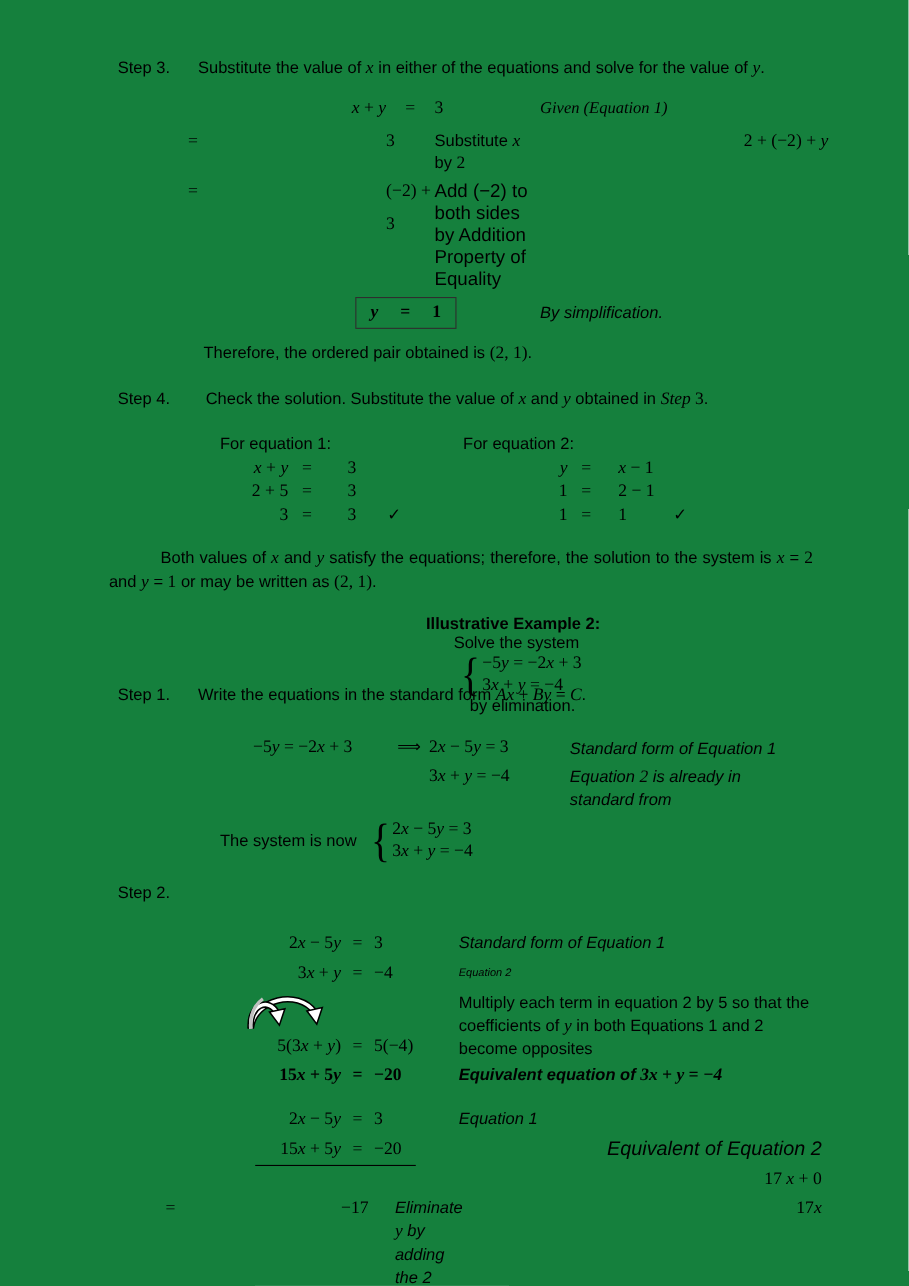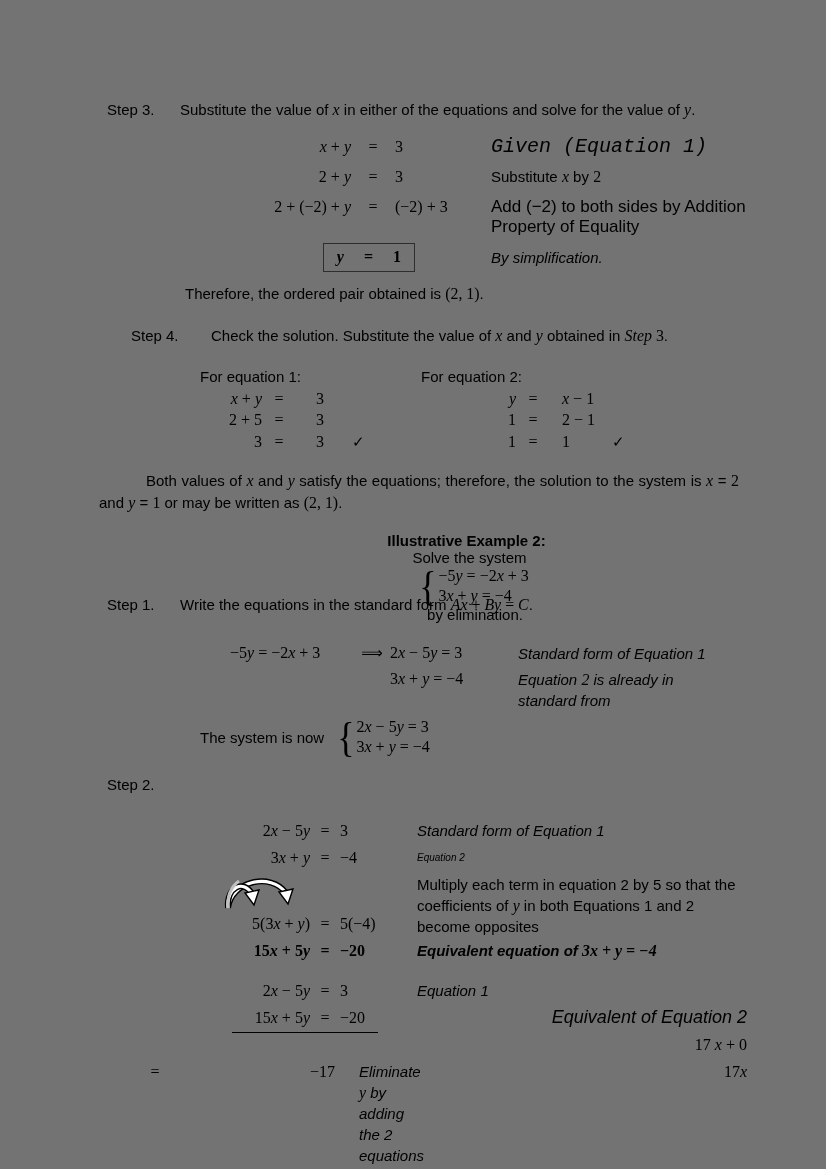--- a/index.html
+++ b/index.html
@@ -1,19 +1,19 @@
 <!DOCTYPE html>
 <html><head>
 <meta charset="utf-8">
 <style>
   html,body { margin:0; padding:0; background:#ffffff; }
   .page {
     position:relative; width:826px; height:1169px; margin:0 auto;
-    background:#737373; overflow:hidden; box-sizing:border-box;
-    padding-top:100px;
+    background:#15803d; overflow:hidden; box-sizing:border-box;
+    padding-top:52px;
     font-family:"Liberation Sans", sans-serif;
     font-size:15px; color:#000;
   }
   
   .mathfont { font-family:"Liberation Serif", serif; font-size:16px; }
   .m { font-family:"Liberation Serif", serif; font-size:1.06em; }
   .b { font-weight:bold; }
   .it { font-style:italic; }
 
   
@@ -104,23 +104,22 @@
 
   <div class="step-head">
     <div class="step-label">Step 3.</div>
     <div class="step-text rich">Substitute the value of <span class="m"><i>x</i></span> in either of the equations and solve for the value of <span class="m"><i>y</i></span>.</div>
   </div>
 
   <div class="t t3 mathfont">
     <div class="L mx"><i>x</i> + <i>y</i></div>
     <div class="E mx">=</div>
     <div class="R mx">3</div>
-    <div class="N it rich" style="font-family:Liberation Mono, monospace;font-size:20px;">Given (Equation 1)</div>
-
-    <div class="L mx">2 + <i>y</i></div>
+    <div class="N it rich" style="font-family:Liberation Serif, serif;font-size:15px;">Given (Equation 1)</div>
+
     <div class="E mx">=</div>
     <div class="R mx">3</div>
     <div class="N rich" style="font-family:'Liberation Sans',sans-serif;font-size:15px;">Substitute <span class="m"><i>x</i></span> by <span class="m">2</span></div>
 
     <div class="L mx">2 + (−2) + <i>y</i></div>
     <div class="E mx">=</div>
     <div class="R mx">(−2) + 3</div>
     <div class="N rich" style="font-family:'Liberation Sans',sans-serif;font-size:17px;">Add (−2) to both sides by Addition Property of Equality</div>
 
     <div class="boxrow">
@@ -129,21 +128,21 @@
         <span class="mx">=</span>
         <span class="mx">1</span>
       </span>
     </div>
     <div class="N it boxnote" style="font-family:'Liberation Sans',sans-serif;font-size:15px;">By simplification.</div>
   </div>
 
   <div class="conclusion rich">Therefore, the ordered pair obtained is <span class="m">(2, 1)</span>.</div>
 
   <div class="step-head" style="margin-top:22px;">
-    <div class="step-label" style="width:80px;margin-left:24px;">Step 4.</div>
+    <div class="step-label" style="width:80px;">Step 4.</div>
     <div class="step-text rich">Check the solution. Substitute the value of <span class="m"><i>x</i></span> and <span class="m"><i>y</i></span> obtained in <span class="m"><i>Step</i> 3</span>.</div>
   </div>
 
   <div class="checks">
     <div class="cgrid cgrid1">
       <div class="hdr">For equation 1:</div>
       <div class="L mathfont mx"><i>x</i> + <i>y</i></div>
       <div class="E mathfont mx">=</div>
       <div class="R mathfont mx" style="padding-left:20px;">3</div>
       <div class="check"></div>

